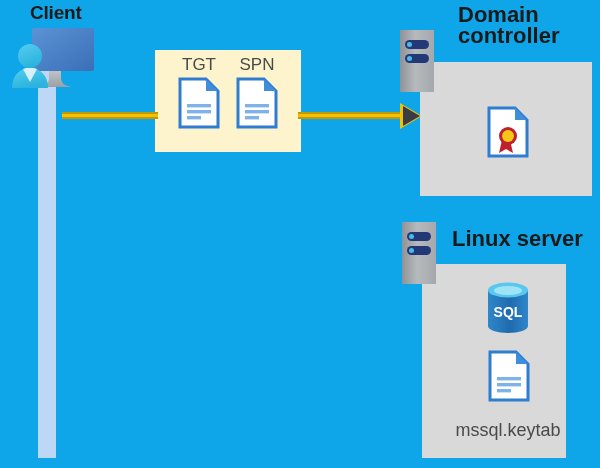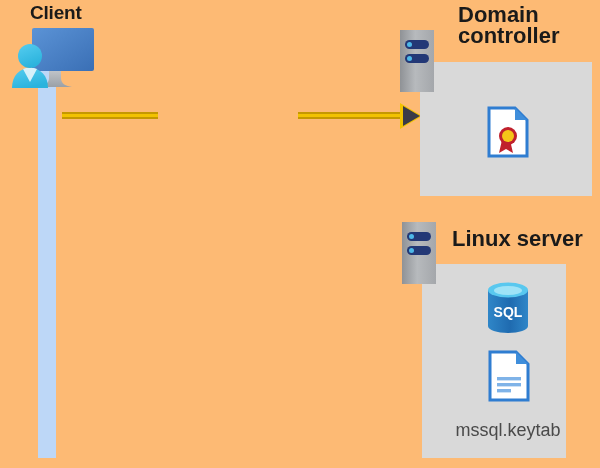--- a/index.html
+++ b/index.html
@@ -8,21 +8,21 @@
     background: #ffffff;
   }
   body {
     font-family: "Liberation Sans", sans-serif;
     -webkit-font-smoothing: antialiased;
   }
   #stage {
     position: relative;
     width: 600px;
     height: 468px;
-    background: #fdba74;
+    background: #0ea5e9;
     overflow: hidden;
   }
 
   
   .abs { position: absolute; }
   .label-bold {
     font-weight: bold;
     color: #1a1a1a;
     letter-spacing: -0.2px;
   }
@@ -193,20 +193,48 @@
       <rect x="26" y="2" width="62" height="43" rx="2" fill="url(#gMon)"></rect>
 
       <path d="M6 62 c0 -13 8 -20 18 -20 c10 0 18 7 18 20 z" fill="url(#gPerson)"></path>
 
       <path d="M17 43 l7 13 l7 -13 l-3 -1 h-8 z" fill="#e3f4fb" opacity="0.92"></path>
 
       <circle cx="24" cy="30" r="12" fill="url(#gPerson)"></circle>
     </svg>
   </div>
 
+  <div class="abs" id="msg-box">
+
+    <div class="doc-col" style="left:16px; top:5px;">
+      <div class="doc-caption">TGT</div>
+      <div class="doc-icon-wrap">
+        <svg width="42" height="52" viewBox="0 0 42 52">
+          <path d="M2 2 h26 l12 12 v36 h-38 z" fill="#ffffff" stroke="#2f7dd1" stroke-width="3"></path>
+          <path d="M28 2 l12 12 h-12 z" fill="#3f8edb"></path>
+          <rect x="9" y="27" width="24" height="3.4" fill="#7fb3e8"></rect>
+          <rect x="9" y="33" width="24" height="3.4" fill="#7fb3e8"></rect>
+          <rect x="9" y="39" width="14" height="3.4" fill="#7fb3e8"></rect>
+        </svg>
+      </div>
+    </div>
+
+    <div class="doc-col" style="left:74px; top:5px;">
+      <div class="doc-caption">SPN</div>
+      <div class="doc-icon-wrap">
+        <svg width="42" height="52" viewBox="0 0 42 52">
+          <path d="M2 2 h26 l12 12 v36 h-38 z" fill="#ffffff" stroke="#2f7dd1" stroke-width="3"></path>
+          <path d="M28 2 l12 12 h-12 z" fill="#3f8edb"></path>
+          <rect x="9" y="27" width="24" height="3.4" fill="#7fb3e8"></rect>
+          <rect x="9" y="33" width="24" height="3.4" fill="#7fb3e8"></rect>
+          <rect x="9" y="39" width="14" height="3.4" fill="#7fb3e8"></rect>
+        </svg>
+      </div>
+    </div>
+  </div>
 
   <div class="wire" id="wire-left"></div>
   <div class="wire" id="wire-right"></div>
   <div class="abs" id="arrow-head"></div>
   <div class="abs" id="arrow-head-inner"></div>
 
   <div class="panel-body" id="dc-panel">
     <div class="abs" id="cert-icon-wrap" style="left:67px; top:44px;">
       <svg width="42" height="52" viewBox="0 0 42 52">
         <path d="M2 2 h26 l12 12 v36 h-38 z" fill="#ffffff" stroke="#2f7dd1" stroke-width="3"></path>

